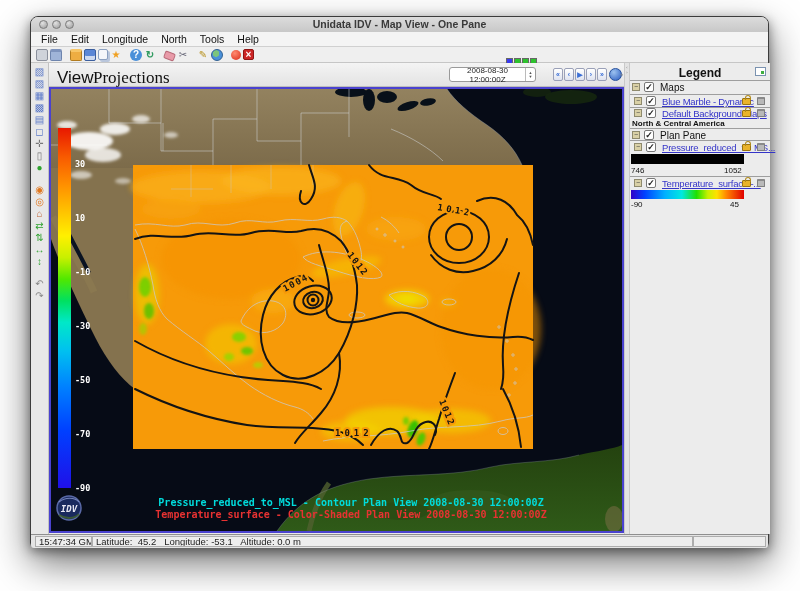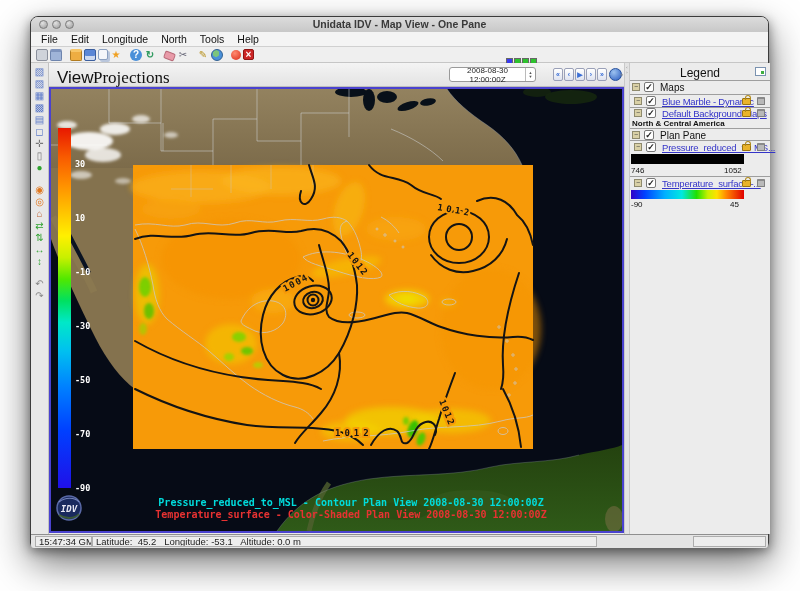--- a/index.html
+++ b/index.html
@@ -43,21 +43,21 @@
           background:linear-gradient(#ffffff,#dfe3ef);color:#3b6fd6;font-size:7px;line-height:11px;
           text-align:center;font-weight:bold;}
   .navround{border-radius:50%;background:radial-gradient(circle at 35% 30%,#9cc2f0,#2a5cc0);
             color:#fff;border:1px solid #26509c;}
   .mapview{position:absolute;left:18px;top:70px;width:575px;height:446px;background:#070c18;
            border:2px solid #4a42cf;box-shadow:inset 0 0 0 1px #8a84e8;overflow:hidden;}
   .splitter{position:absolute;left:593px;top:46px;width:6px;height:471px;background:#e3e3e3;
             border-left:1px solid #c9c9c9;border-right:1px solid #c9c9c9;font-size:4px;color:#777;
             text-align:center;line-height:5px;padding-top:2px;}
   .legend{position:absolute;left:599px;top:46px;width:140px;height:471px;background:#ececec;}
-  .legend-title{position:absolute;left:0;right:0;top:3px;text-align:center;font-weight:normal;
+  .legend-title{position:absolute;left:0;right:0;top:3px;text-align:center;font-weight:bold;
                 font-size:12px;color:#111;}
   .ldiv{position:absolute;left:0;width:140px;height:1px;background:#9e9e9e;}
   .lrow{position:absolute;height:12px;font-size:10px;color:#111;white-space:nowrap;}
   .cbx{position:absolute;width:10px;height:10px;background:#fff;border:1px solid #777;border-radius:2px;
        font-size:9px;line-height:9px;text-align:center;color:#222;font-weight:bold;}
   .colbtn{position:absolute;width:8px;height:8px;background:#d9d0a6;border:1px solid #8f8a6d;
           font-size:7px;line-height:6px;text-align:center;color:#444;}
   .llink{color:#3434c8;text-decoration:underline;font-size:9.5px;letter-spacing:-0.2px;}
   .lock{position:absolute;width:9px;height:7px;background:#e9b32a;border:1px solid #9a7410;
         border-radius:1px;}
@@ -422,18 +422,18 @@
         <span class="trash" style="left:127px;top:1px;"></span>
       </div>
       <div style="position:absolute;left:1px;top:127px;width:113px;height:9px;
                   background:linear-gradient(90deg,#3000c8 0%,#0040ff 12%,#00b0ff 30%,#00e8e0 45%,#20e000 58%,#c8f000 68%,#ffe000 76%,#ff8000 85%,#e00000 100%);"></div>
       <div class="lrow" style="left:1px;top:137px;font-size:8px;">-90</div>
       <div class="lrow" style="left:100px;top:137px;font-size:8px;">45</div>
     </div>
 
     <div class="statusbar">
       <div class="scell" style="left:4px;width:57px;">15:47:34 GMT</div>
-      <div class="scell" style="left:61px;width:505px;">Latitude:  45.2   Longitude: -53.1   Altitude: 0.0 m</div>
+      <div class="scell" style="left:61px;width:601px;">Latitude:  45.2   Longitude: -53.1   Altitude: 0.0 m</div>
       <div class="scell" style="left:662px;width:73px;"></div>
     </div>
 
   </div>
 </div>
 
 </body></html>

